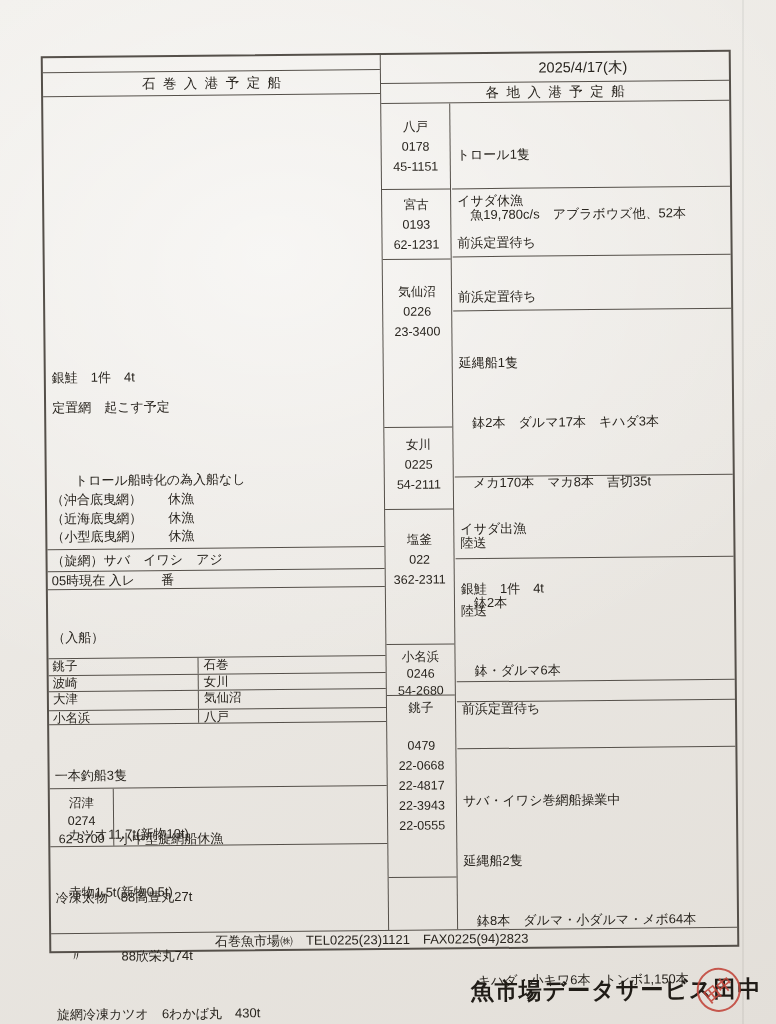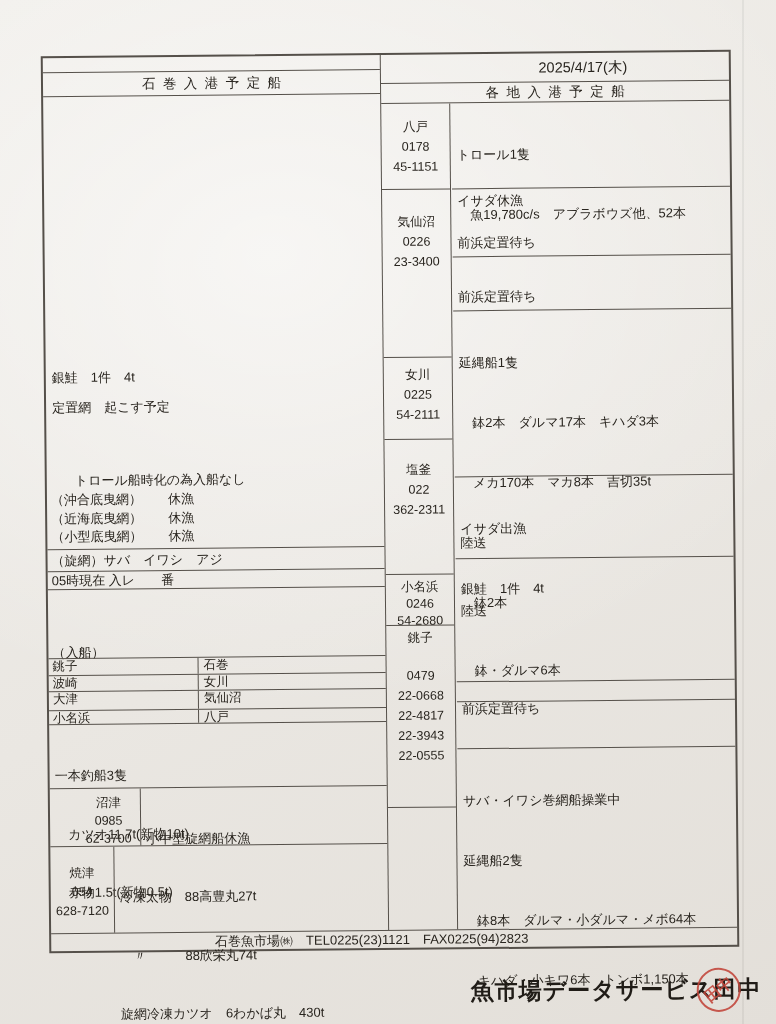--- a/index.html
+++ b/index.html
@@ -27,34 +27,34 @@
   .fl-ginzake{left:6px;top:272px;}
   .fl-teichi{left:6px;top:302px;}
   .fl-trawl{left:28px;top:375px;}
   .fl-okiai{left:4px;top:394px;}
   .fl-kinkai{left:4px;top:413px;}
   .fl-kogata{left:4px;top:431px;}
   .lc-maki{position:absolute;left:0;top:492px;width:100%;height:22px;border-bottom:1px solid #55504a;box-sizing:border-box;
     font-size:13px;line-height:21px;padding-left:4px;white-space:pre;}
   .lc-time{position:absolute;left:0;top:514px;width:100%;height:18px;border-bottom:1px solid #55504a;box-sizing:border-box;
     font-size:13px;line-height:17px;padding-left:4px;white-space:pre;}
-  .lc-nyusen-label{position:absolute;left:4px;top:586px;font-size:13px;}
+  .lc-nyusen-label{position:absolute;left:4px;top:571px;font-size:13px;}
   .mini-table{position:absolute;left:0;top:600px;width:100%;}
   .mt-row{display:flex;border-top:1px solid #55504a;box-sizing:border-box;}
   .mt-row.last{border-bottom:1px solid #55504a;}
   .mt-r0{height:17px;} .mt-r1{height:16px;} .mt-r2{height:19px;} .mt-r3{height:15px;}
   .mt-l{width:150px;border-right:1px solid #55504a;box-sizing:border-box;padding-left:4px;font-size:12.5px;line-height:15px;}
   .mt-rr{flex:1;padding-left:5px;font-size:12.5px;line-height:15px;}
   .lc-entries{position:absolute;left:0;top:667px;width:100%;}
   .le-row{display:flex;box-sizing:border-box;border-bottom:1px solid #55504a;}
   .le-row.last{border-bottom:none;}
   .le-katsuura{height:64px;} .le-numazu{height:58px;} .le-yaizu{height:86px;}
   .e-label{width:64px;border-right:1px solid #55504a;box-sizing:border-box;display:flex;flex-direction:column;align-items:center;font-size:12.5px;}
   .le-katsuura .e-label{padding-top:2px;line-height:15.5px;}
-  .le-numazu .e-label{padding-top:5px;line-height:18px;margin-left:27px;}
+  .le-numazu .e-label{padding-top:5px;line-height:18px;}
   .le-yaizu .e-label{padding-top:17px;line-height:19px;}
   .e-content{flex:1;padding:2px 2px 0 5px;font-size:13px;line-height:19.5px;white-space:pre;}
 
   
   .col-right{position:absolute;left:338px;top:0;width:348px;height:875px;}
   .rc-date{position:absolute;left:0;top:0;width:100%;height:29px;border-bottom:1px solid #55504a;box-sizing:border-box;
     display:flex;align-items:center;justify-content:center;padding-left:56px;font-size:14.5px;}
   .rc-header{position:absolute;left:0;top:29px;width:100%;height:20px;border-bottom:1.5px solid #55504a;box-sizing:border-box;
     display:flex;align-items:center;justify-content:center;font-size:13.5px;letter-spacing:0.55em;text-indent:0.55em;}
   .rc-divider{position:absolute;left:68px;top:49px;height:826px;width:0;border-left:1.5px solid #55504a;}
@@ -143,33 +143,28 @@
           <div class="le-row le-katsuura">
             <div class="e-content">
               <div>一本釣船3隻</div>
               <div>　カツオ11.7t(新物10t)</div>
               <div>　赤物1.5t(新物0.5t)</div>
             </div>
           </div>
           <div class="le-row le-numazu">
             <div class="e-label">
               <div>沼津</div>
-              <div>0985</div>
+              <div>0274</div>
               <div>62-3700</div>
             </div>
             <div class="e-content">
               <div>小中型旋網船休漁</div>
             </div>
           </div>
           <div class="le-row le-yaizu last">
-            <div class="e-label">
-              <div>焼津</div>
-              <div>054</div>
-              <div>628-7120</div>
-            </div>
             <div class="e-content">
               <div>冷凍太物　88高豊丸27t</div>
               <div>　〃　　　88欣栄丸74t</div>
               <div>旋網冷凍カツオ　6わかば丸　430t</div>
               
             </div>
           </div>
         </div>
       </div>
 
@@ -178,20 +173,25 @@
           <span>2025/4/17(木)</span>
         </div>
         <div class="rc-header">各地入港予定船</div>
         <div class="rc-divider"></div>
 
         <div class="rc-labels">
           <div class="rl rl-hachinohe">
             <div class="pname">八戸</div>
             <div>0178</div>
             <div>45-1151</div>
+          </div>
+          <div class="rl rl-miyako">
+            <div class="pname">宮古</div>
+            <div>0193</div>
+            <div>62-1231</div>
           </div>
           <div class="rl rl-kesennuma">
             <div class="pname">気仙沼</div>
             <div>0226</div>
             <div>23-3400</div>
           </div>
           <div class="rl rl-onagawa">
             <div class="pname">女川</div>
             <div>0225</div>
             <div>54-2111</div>

